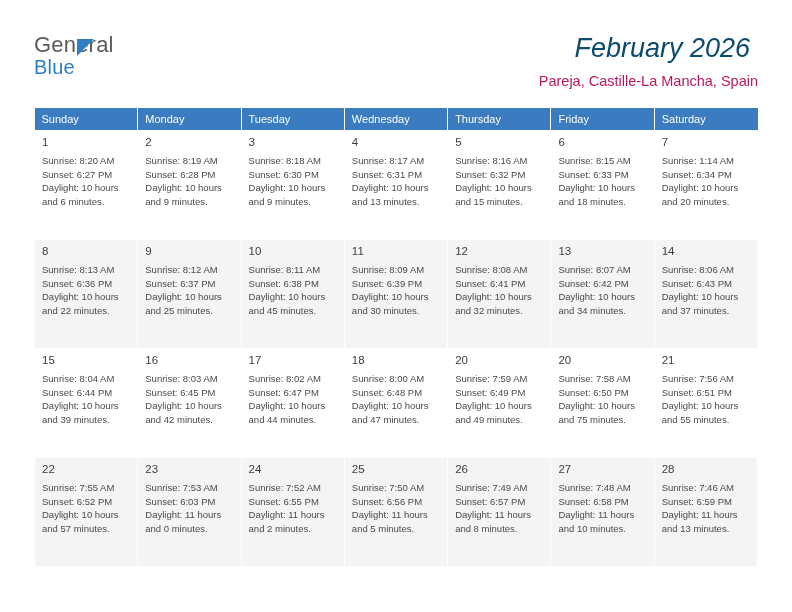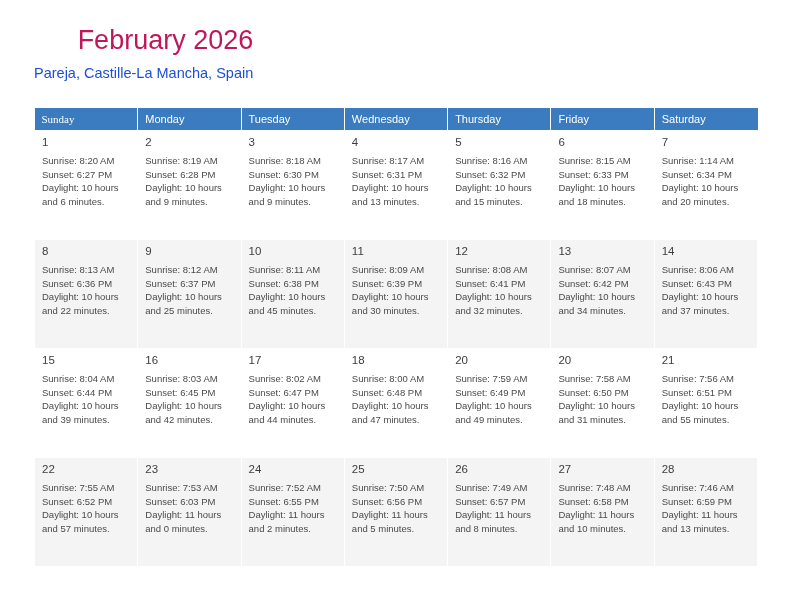--- a/index.html
+++ b/index.html
@@ -49,48 +49,49 @@
     margin-left: 2px;
     margin-top: -18px;
     border-left: 17px solid #2e7ec4;
     border-bottom: 17px solid transparent;
   }
   .title-block {
     text-align: right;
   }
   .month-title {
     font-size: 27px;
-    color: #be185d;
+    color: #0c4a6e;
     font-weight: normal;
     line-height: 1.1;
-    margin: 0;
+    margin: 8px;
+    font-style: italic;
   }
   .location {
     font-size: 14.5px;
-    color: #1d4ed8;
+    color: #be185d;
     margin-top: 9px;
   }
   table.calendar {
     width: 724px;
     border-collapse: collapse;
     margin-top: 20px;
     table-layout: fixed;
   }
   table.calendar th {
     background: #3a7cbf;
     color: #ffffff;
     font-size: 11px;
     font-weight: normal;
     text-align: left;
     padding: 5px 0 5px 7px;
     border: 1px solid #ffffff;
     border-top: none;
     border-bottom: none;
   }
-  table.calendar th:first-child { border-left: none; font-family: Liberation Serif, serif; }
+  table.calendar th:first-child { border-left: none; }
   table.calendar th:last-child { border-right: none; }
   table.calendar td {
     vertical-align: top;
     height: 109px;
     padding: 5px 6px 6px 7px;
     border: 1px solid #ffffff;
     background: #ffffff;
   }
   tr.shaded td { background: #f4f4f4; }
   .daynum {
@@ -103,20 +104,27 @@
     color: #4a4a4a;
     line-height: 13.6px;
   }
 </style>
 </head>
 <body>
 
 <div class="page">
 
   <div class="header">
+    <div class="logo">
+      <div class="logo-general">General</div>
+      <div class="logo-blue-row">
+        <span class="logo-blue">Blue</span>
+        <span class="logo-mark"></span>
+      </div>
+    </div>
     <div class="title-block">
       <h1 class="month-title">February 2026</h1>
       <div class="location">Pareja, Castille-La Mancha, Spain</div>
     </div>
   </div>
 
   <table class="calendar">
     <thead>
       <tr>
         <th>Sunday</th>
@@ -265,21 +273,21 @@
             <div class="detail">Sunrise: 7:59 AM</div>
             <div class="detail">Sunset: 6:49 PM</div>
             <div class="detail">Daylight: 10 hours</div>
             <div class="detail">and 49 minutes.</div>
           </td>
           <td>
             <div class="daynum">20</div>
             <div class="detail">Sunrise: 7:58 AM</div>
             <div class="detail">Sunset: 6:50 PM</div>
             <div class="detail">Daylight: 10 hours</div>
-            <div class="detail">and 31 minutes.</div>
+            <div class="detail">and 75 minutes.</div>
           </td>
           <td>
             <div class="daynum">21</div>
             <div class="detail">Sunrise: 7:56 AM</div>
             <div class="detail">Sunset: 6:51 PM</div>
             <div class="detail">Daylight: 10 hours</div>
             <div class="detail">and 55 minutes.</div>
           </td>
         </tr>
         <tr class="shaded">

